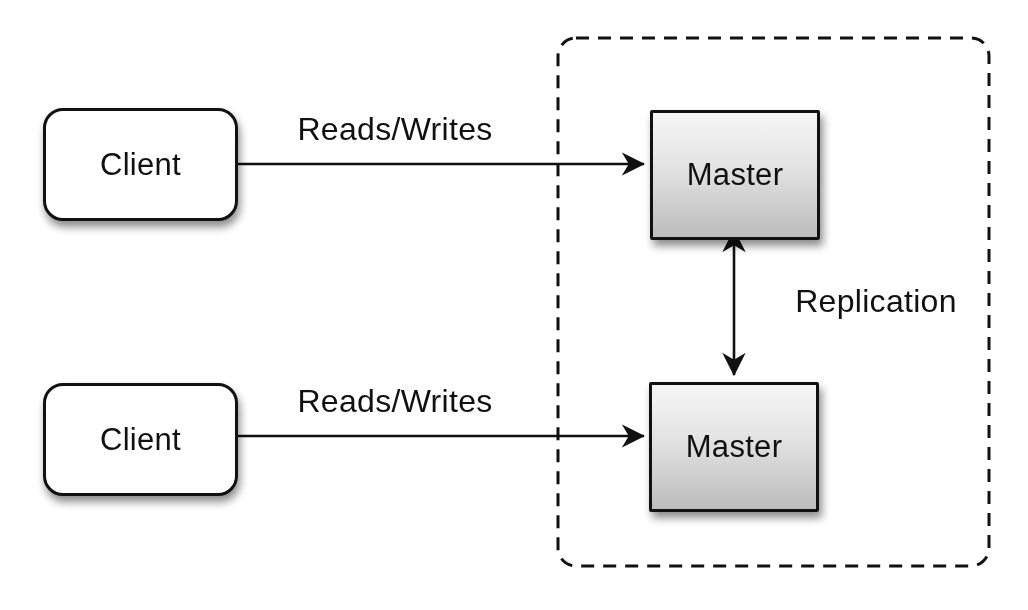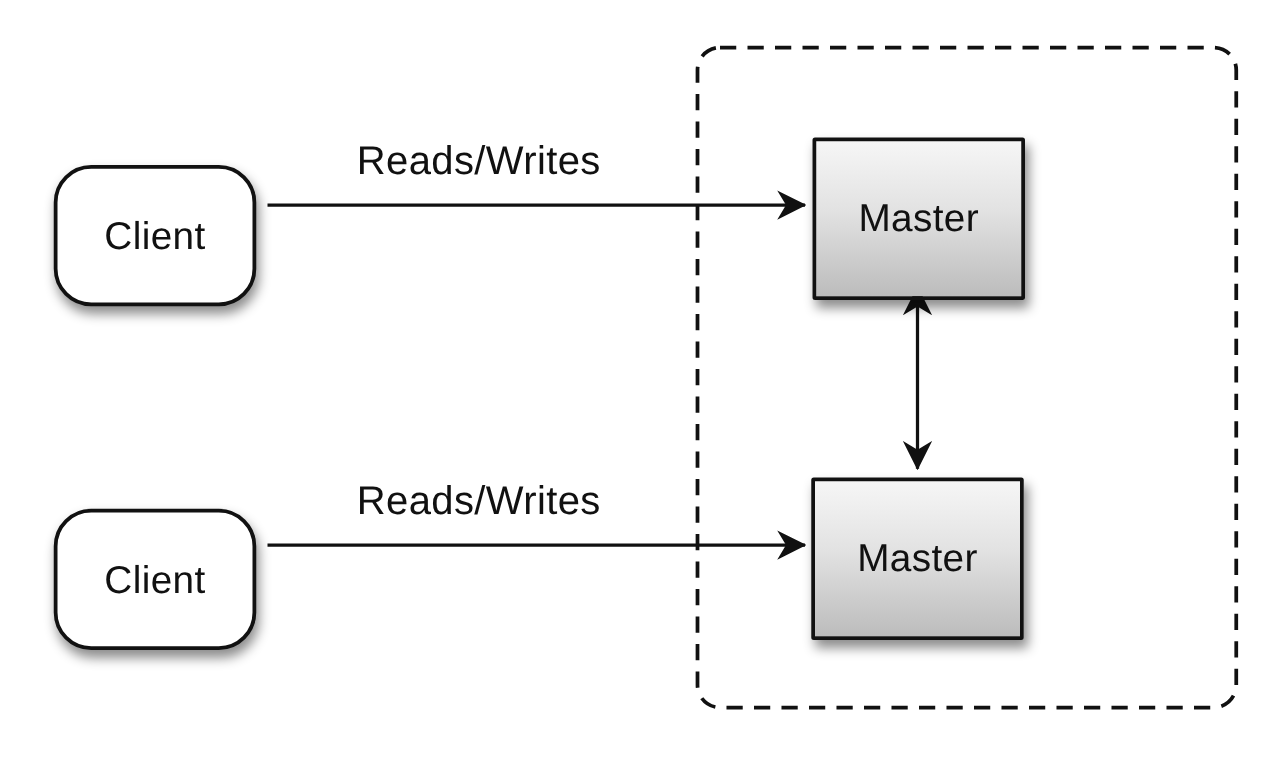--- a/index.html
+++ b/index.html
@@ -26,45 +26,45 @@
     display: flex;
     align-items: center;
     justify-content: center;
     box-sizing: border-box;
     border: 3px solid #111111;
     font-size: 31px;
     color: #111111;
     letter-spacing: 0.3px;
   }
   .client {
-    width: 162px;
+    width: 195px;
     height: 113px;
     background: #ffffff;
-    border-radius: 30px;
+    border-radius: 20px;
     box-shadow: 2px 6px 9px rgba(0,0,0,0.45);
-    margin-top: 24px;
   }
   .client-top    { left: 43px;  top: 108px; }
   .client-bottom { left: 43px;  top: 383px; }
   .master {
     width: 170px;
     height: 130px;
     background: linear-gradient(180deg, #f6f6f6 0%, #e2e2e2 45%, #bcbcbc 100%);
     border-radius: 2px;
     box-shadow: 3px 6px 9px rgba(0,0,0,0.45);
   }
   .master-top    { left: 650px; top: 110px; }
   .master-bottom { left: 649px; top: 382px; }
   .edge-label {
     position: absolute;
     transform: translate(-50%, -50%);
     font-size: 32px;
     color: #111111;
     white-space: nowrap;
     letter-spacing: 0.3px;
+    margin-left: 12px;
   }
   .label-rw-top    { left: 383px; top: 129px; }
   .label-rw-bottom { left: 383px; top: 401px; }
   .label-replication { left: 864px; top: 301px; }
 </style>
 </head>
 <body>
 
 <div class="canvas">
 
@@ -97,14 +97,15 @@
   </div>
 
   <div class="node master master-bottom">
     <span>Master</span>
   </div>
 
   <div class="edge-label label-rw-top">Reads/Writes</div>
 
   <div class="edge-label label-rw-bottom">Reads/Writes</div>
 
+  <div class="edge-label label-replication">Replication</div>
 
 </div>
 
 </body></html>

